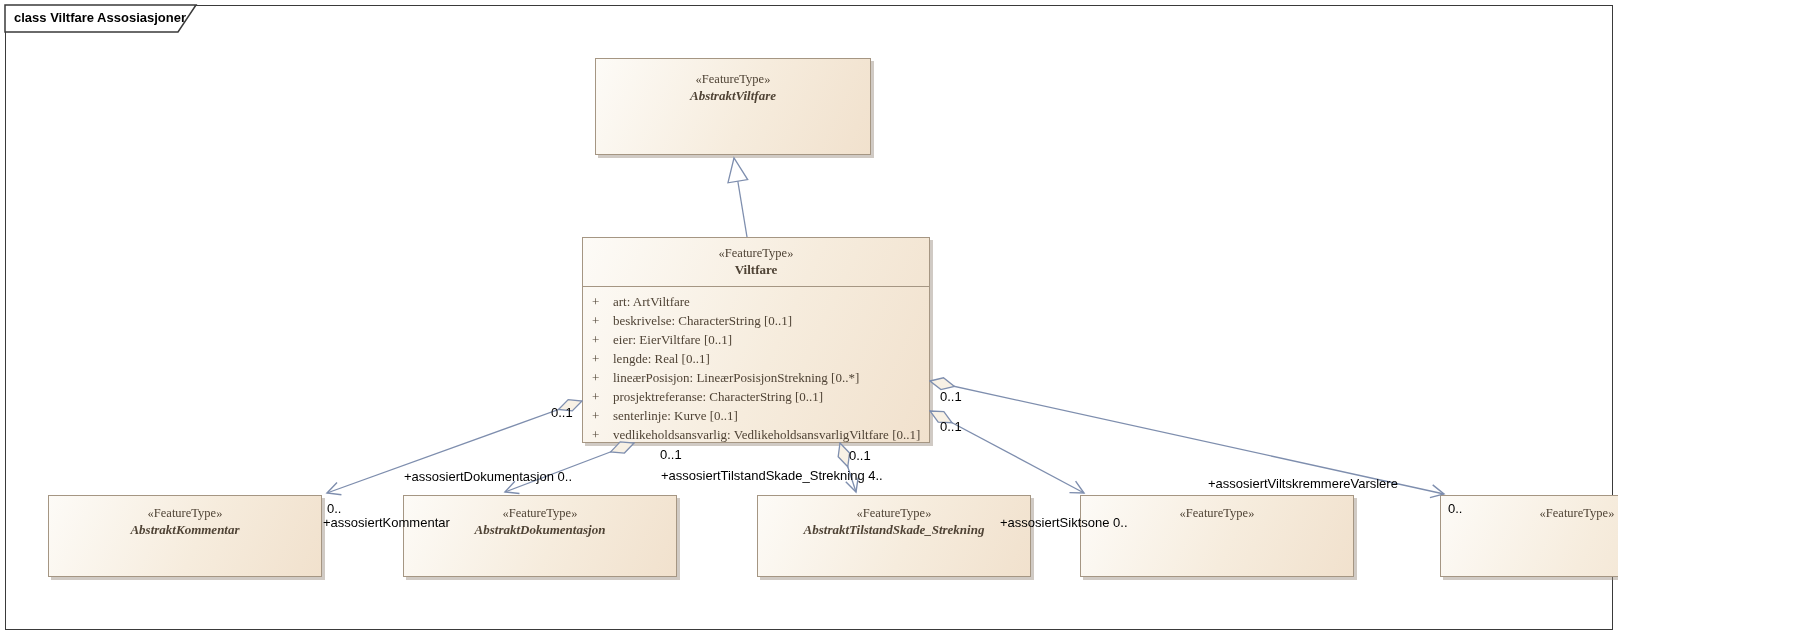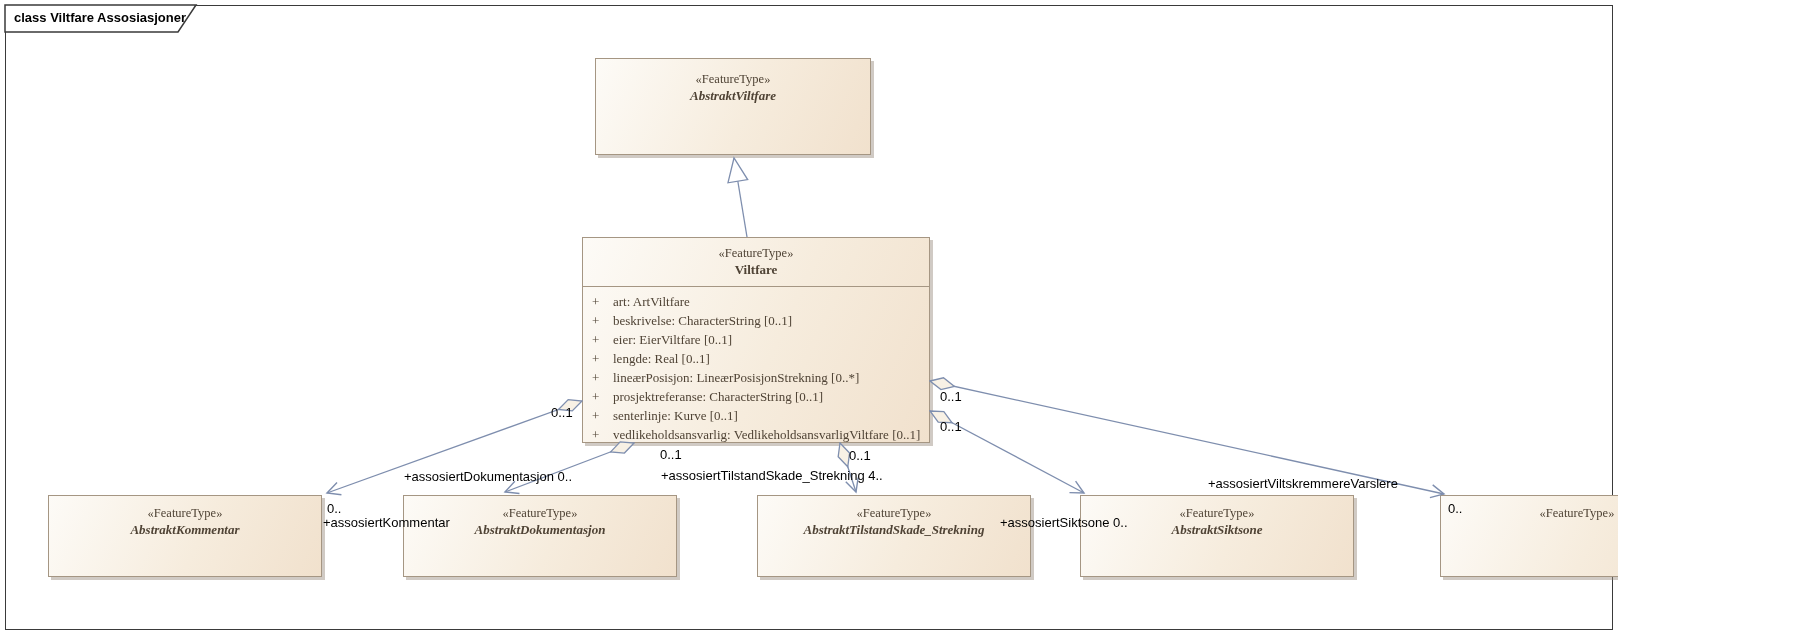--- a/index.html
+++ b/index.html
@@ -104,21 +104,20 @@
   <div class="uml-class abstract" style="left:757px;top:495px;width:274px;height:82px;">
     <div class="cls-header" style="padding-top:9px;">
       <div class="stereotype">«FeatureType»</div>
       <div class="cls-name">AbstraktTilstandSkade_Strekning</div>
     </div>
   </div>
 
   <div class="uml-class abstract" style="left:1080px;top:495px;width:274px;height:82px;">
     <div class="cls-header" style="padding-top:9px;">
       <div class="stereotype">«FeatureType»</div>
-      <div class="cls-name">AbstraktSiktsone</div>
     </div>
   </div>
 
   <div class="uml-class abstract" style="left:1440px;top:495px;width:274px;height:82px;">
     <div class="cls-header" style="padding-top:9px;">
       <div class="stereotype">«FeatureType»</div>
     </div>
   </div>
 
   <svg class="overlay" width="1794" height="635" viewBox="0 0 1794 635">

